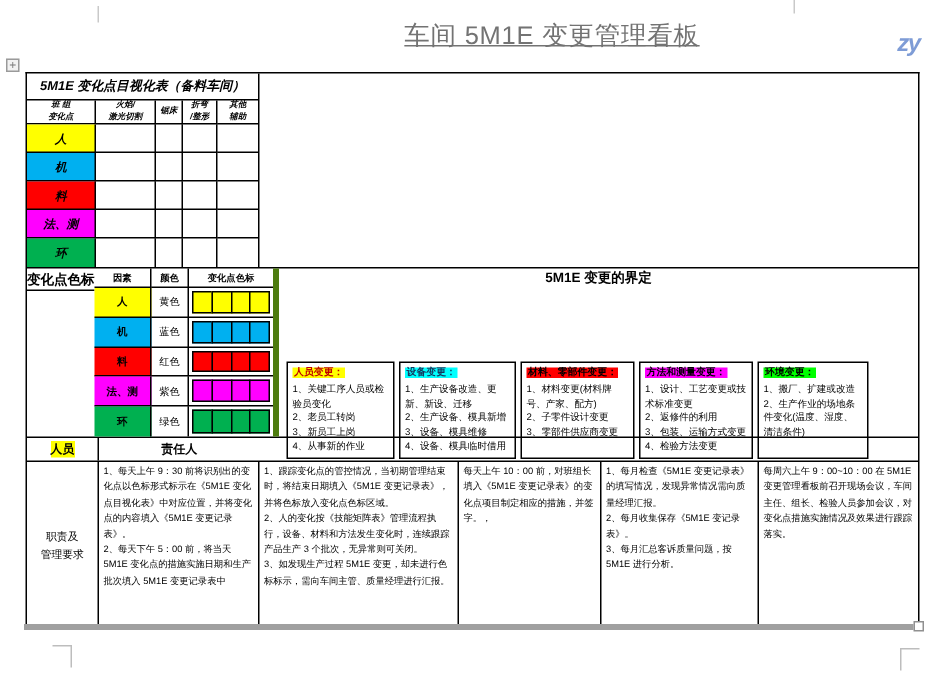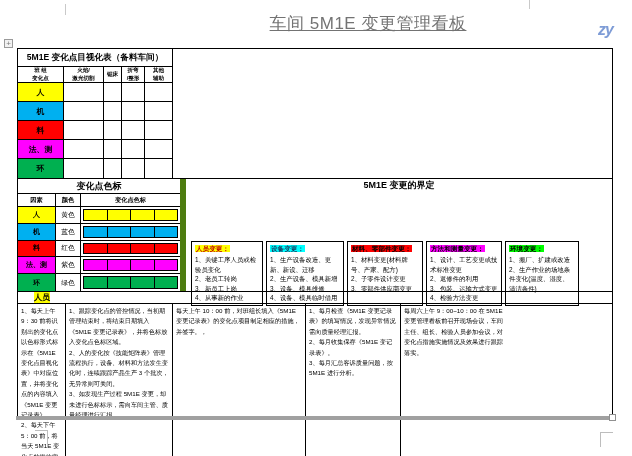--- a/index.html
+++ b/index.html
@@ -18,21 +18,21 @@
     font-style:italic; color:#7e9cd6; letter-spacing:-1px; }
   .move-handle { position:absolute; left:4px; top:39px; width:9px; height:9px;
     border:1px solid #9a9a9a; color:#7a7a7a; font-size:8px; line-height:7px;
     text-align:center; background:#f2f2f2; cursor:move; }
 
   .board { position:absolute; left:17px; top:48px; width:596px; height:370px;
     border:1px solid #000; border-bottom:none; background:#fff; }
 
   
   .sec1 { display:flex; height:130px; border-bottom:1px solid #000; }
-  .vt { width:155px; border-right:1px solid #000; display:flex; flex-direction:column; }
+  .vt { width:155px; border-right:1px solid #000; display:flex; flex-direction:column;font-style:italic; }
   .vt-title { height:18px; display:flex; align-items:center; justify-content:center;
     font-weight:bold; font-size:8.6px; border-bottom:1px solid #000; white-space:nowrap; }
   .vt-grid { flex:1; display:grid; grid-template-columns:46px 40px 18px 23px 1fr;
     grid-template-rows:16px repeat(5, 1fr); }
   .vt-grid > div { border-right:1px solid #000; border-bottom:1px solid #000;
     display:flex; align-items:center; justify-content:center; text-align:center; }
   .vt-grid > div:nth-child(5n) { border-right:none; }
   .vt-grid > div:nth-last-child(-n+5) { border-bottom:none; }
   .vt-h { font-size:5.6px; font-weight:bold; line-height:1.3; white-space:pre-line; }
   .vt-label { font-weight:bold; font-size:7.8px; }
@@ -42,21 +42,21 @@
     font-weight:bold; font-size:8.6px; }
   .station:nth-child(1) { width:105px; }
   .station:nth-child(2) { width:118px; }
   .station:nth-child(3) { width:113px; }
   .station:nth-child(4) { width:105px; border-right:none; }
 
   
   .sec2 { display:flex; height:113px; border-bottom:1px solid #000; }
   .sec-title { height:15px; display:flex; align-items:center; justify-content:center;
     font-weight:bold; font-size:9px; }
-  .legend { width:168px; border-right:6px solid #4d7c0f; display:flex; flex-direction:column; }
+  .legend { width:168px; border-right:4px solid #4d7c0f; display:flex; flex-direction:row; }
   .legend .sec-title { border-bottom:1px solid #000; }
   .legend-grid { flex:1; display:grid; grid-template-columns:38px 25px 1fr;
     grid-template-rows:13px repeat(5, 1fr); }
   .legend-grid > div { border-right:1px solid #000; border-bottom:1px solid #000;
     display:flex; align-items:center; justify-content:center; }
   .legend-grid > div:nth-child(3n) { border-right:none; }
   .legend-grid > div:nth-last-child(-n+3) { border-bottom:none; }
   .lg-h { font-size:6.2px; font-weight:bold; }
   .lg-factor { font-weight:bold; font-size:7px; }
   .lg-name { font-size:6.8px; }
@@ -253,22 +253,25 @@
           </div>
         </div>
       </div>
     </div>
 
     <div class="sec3">
       <div class="resp-header">
         <div>
           <span class="hl-yellow">人员</span>
         </div>
+        <div>责任人</div>
       </div>
       <div class="resp-body">
+        <div class="rb-label">职责及
+管理要求</div>
         <div class="rb-cell">1、每天上午 9：30 前将识别出的变化点以色标形式标示在《5M1E 变化点目视化表》中对应位置，并将变化点的内容填入《5M1E 变更记录表》。
 2、每天下午 5：00 前，将当天 5M1E 变化点的措施实施日期和生产批次填入 5M1E 变更记录表中</div>
         <div class="rb-cell">1、跟踪变化点的管控情况，当初期管理结束时，将结束日期填入《5M1E 变更记录表》，并将色标放入变化点色标区域。
 2、人的变化按《技能矩阵表》管理流程执行，设备、材料和方法发生变化时，连续跟踪产品生产 3 个批次，无异常则可关闭。
 3、如发现生产过程 5M1E 变更，却未进行色标标示，需向车间主管、质量经理进行汇报。</div>
         <div class="rb-cell">每天上午 10：00 前，对班组长填入《5M1E 变更记录表》的变化点项目制定相应的措施，并签字。，</div>
         <div class="rb-cell">1、每月检查《5M1E 变更记录表》的填写情况，发现异常情况需向质量经理汇报。
 2、每月收集保存《5M1E 变记录表》。
 3、每月汇总客诉质量问题，按 5M1E 进行分析。</div>
         <div class="rb-cell">每周六上午 9：00~10：00 在 5M1E 变更管理看板前召开现场会议，车间主任、组长、检验人员参加会议，对变化点措施实施情况及效果进行跟踪落实。</div>

